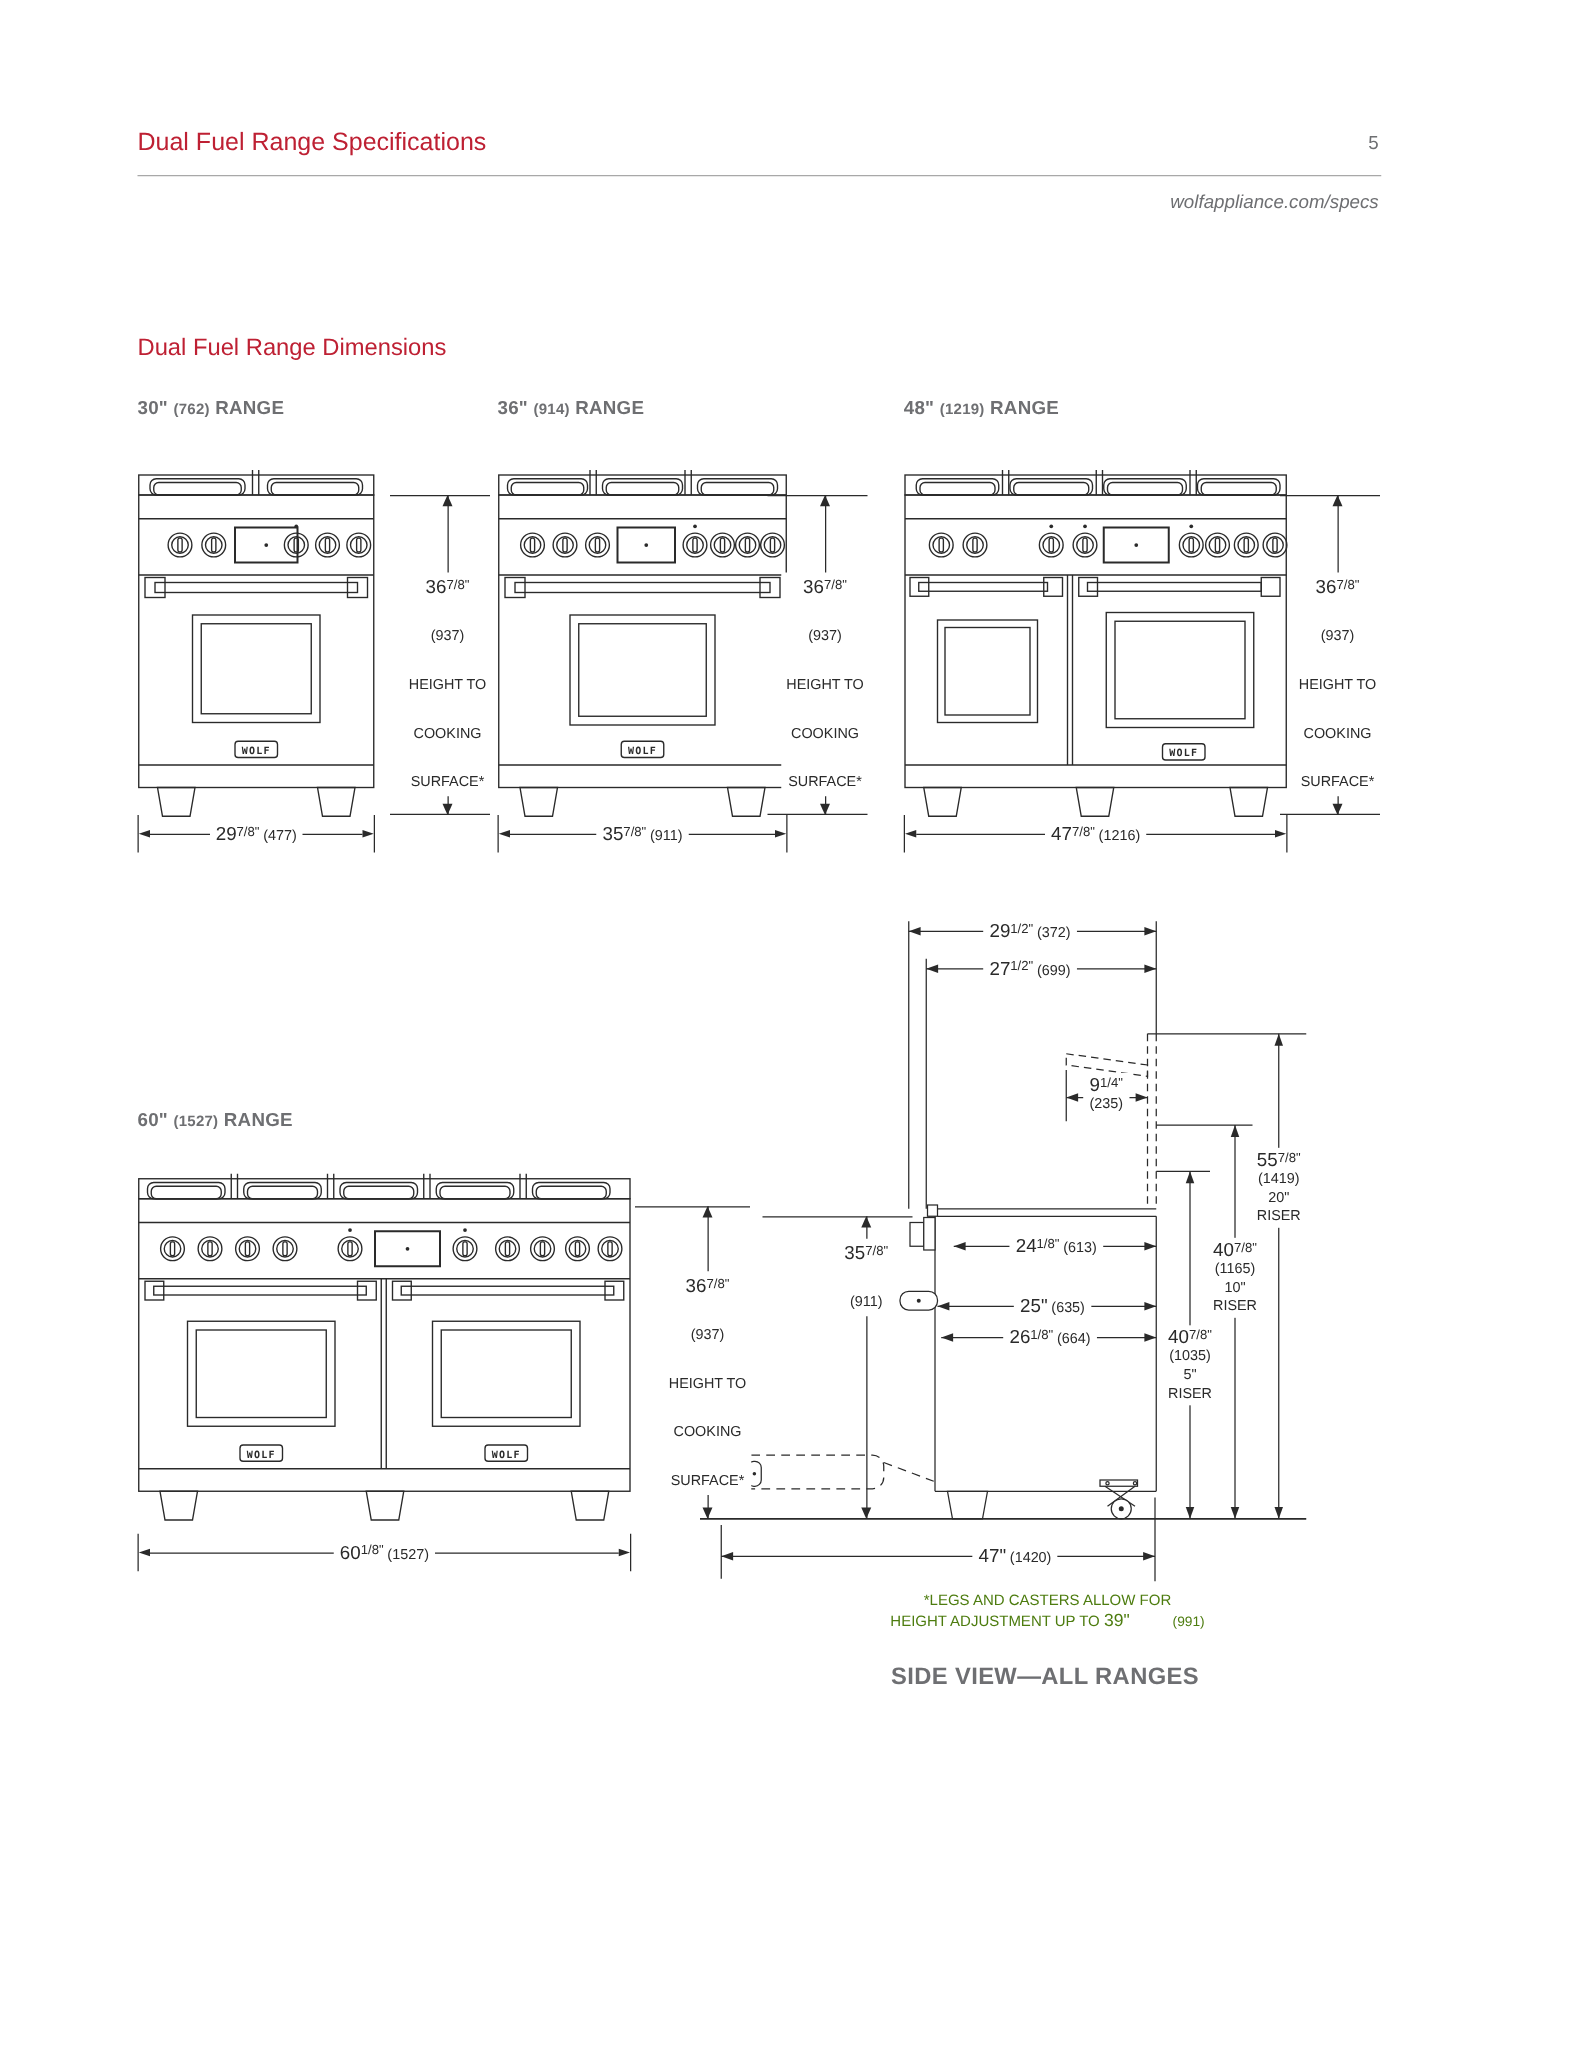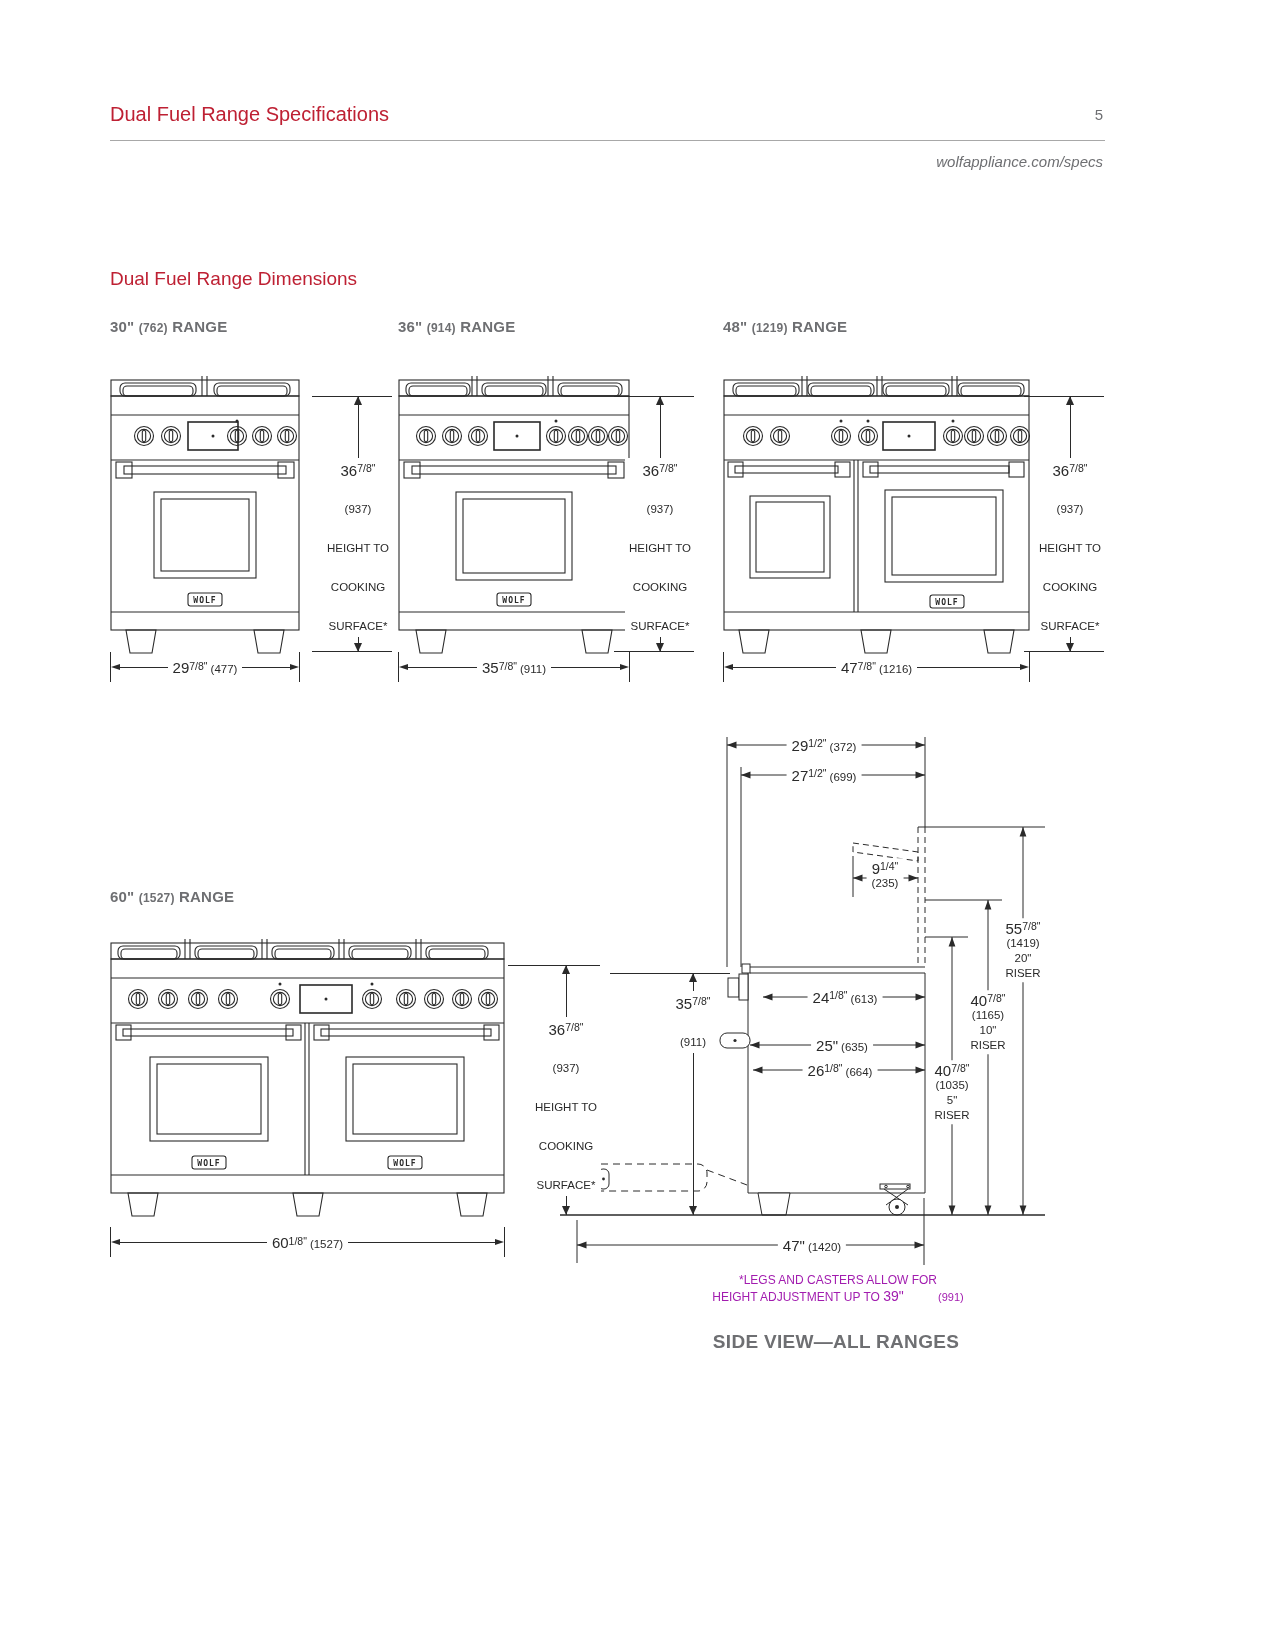--- a/index.html
+++ b/index.html
@@ -29,21 +29,21 @@
   .vdim .vat{position:absolute;top:0;left:-4px;width:0;height:0;border-left:4px solid transparent;border-right:4px solid transparent;border-bottom:9.5px solid var(--line);}
   .vdim .vab{position:absolute;bottom:0;left:-4px;width:0;height:0;border-left:4px solid transparent;border-right:4px solid transparent;border-top:9.5px solid var(--line);}
   .vdim .vext{position:absolute;height:1px;background:var(--line);}
   .vlabel{position:absolute;left:0;transform:translateX(-50%);background:#fff;text-align:center;padding:3px 4px;line-height:15px;white-space:nowrap;}
   .vlabel .big{font-size:15px;}
   .vlabel .sm{font-size:11.5px;margin-top:24px;}
   
   .slabel{position:absolute;transform:translate(-50%,-50%);background:#fff;padding:1px 5px;text-align:center;white-space:nowrap;line-height:15px;}
   .slabel .big{font-size:15px;}
   .slabel .sm{font-size:11.5px;}
-  .note{position:absolute;left:838px;top:1272px;transform:translateX(-50%);text-align:center;font-size:12px;line-height:16px;white-space:nowrap;color:#a21caf;}
+  .note{position:absolute;left:838px;top:1272px;transform:translateX(-50%);text-align:center;font-size:12px;line-height:16px;white-space:nowrap;color:#4d7c0f;}
   .note .nd{font-size:14px;}
   .note .nmm{font-size:11px;margin-left:31px;}
   .caption{position:absolute;left:836px;top:1331px;transform:translateX(-50%);font-size:19px;font-weight:bold;color:var(--gray);letter-spacing:.3px;white-space:nowrap;}
   svg.dwg{position:absolute;overflow:visible;}
 </style>
 </head>
 <body>
 
 <div class="hdr-title">Dual Fuel Range Specifications</div>
 <div class="page-num">5</div>

